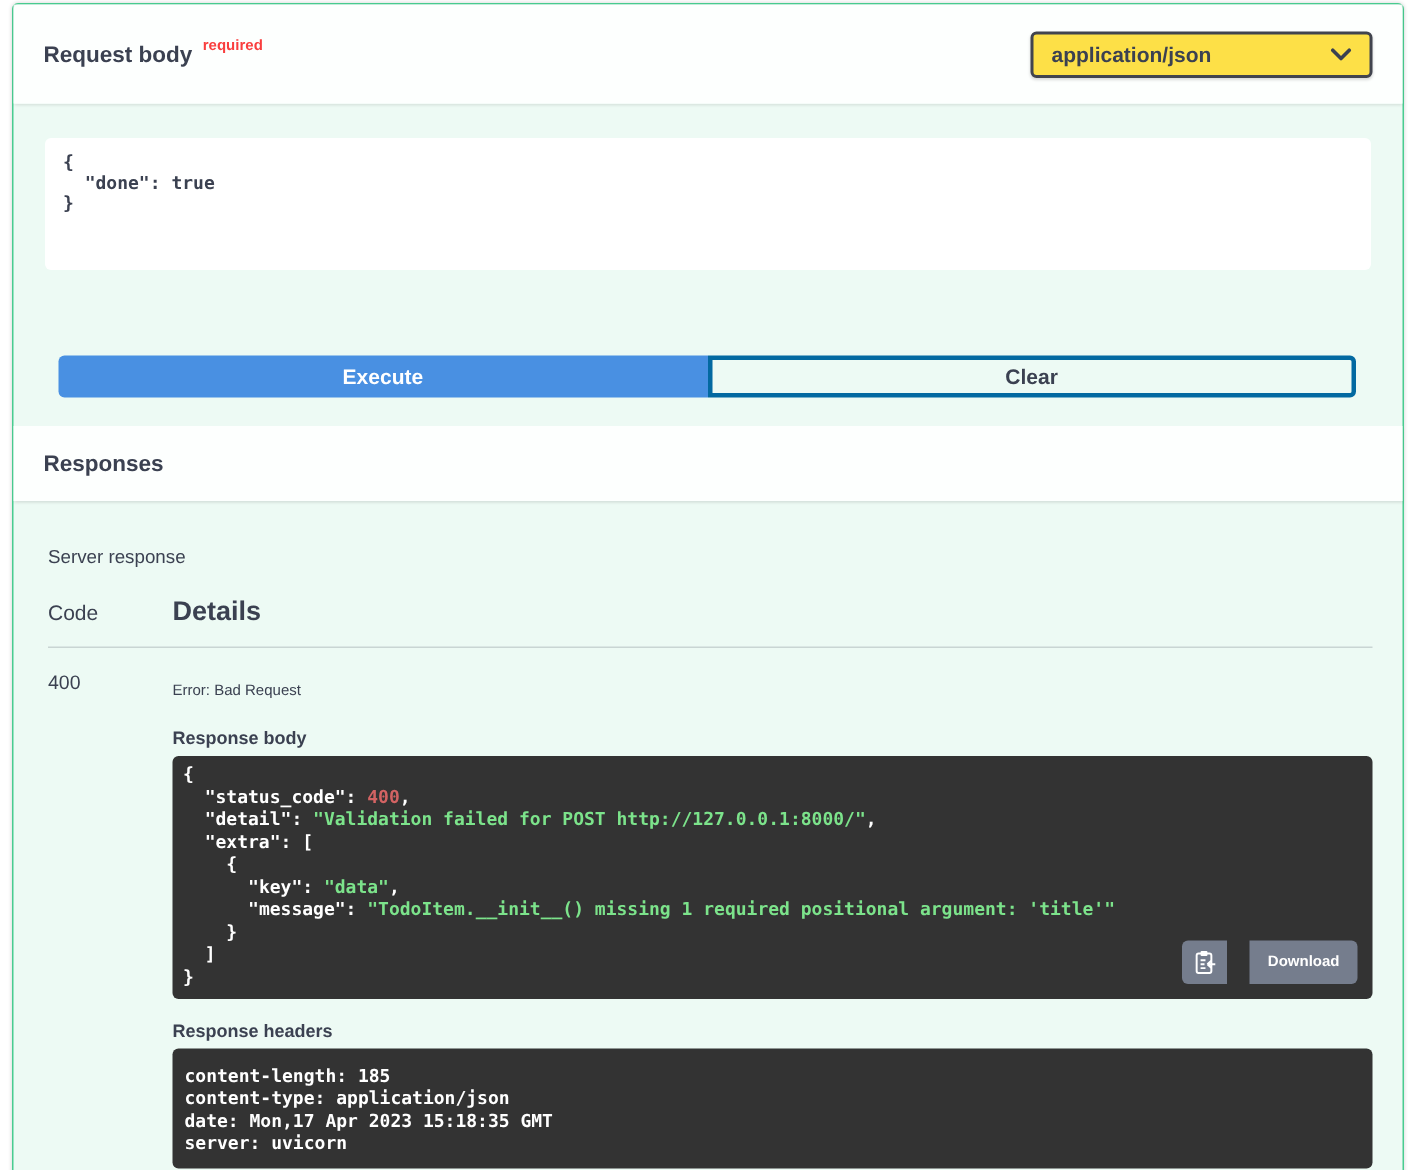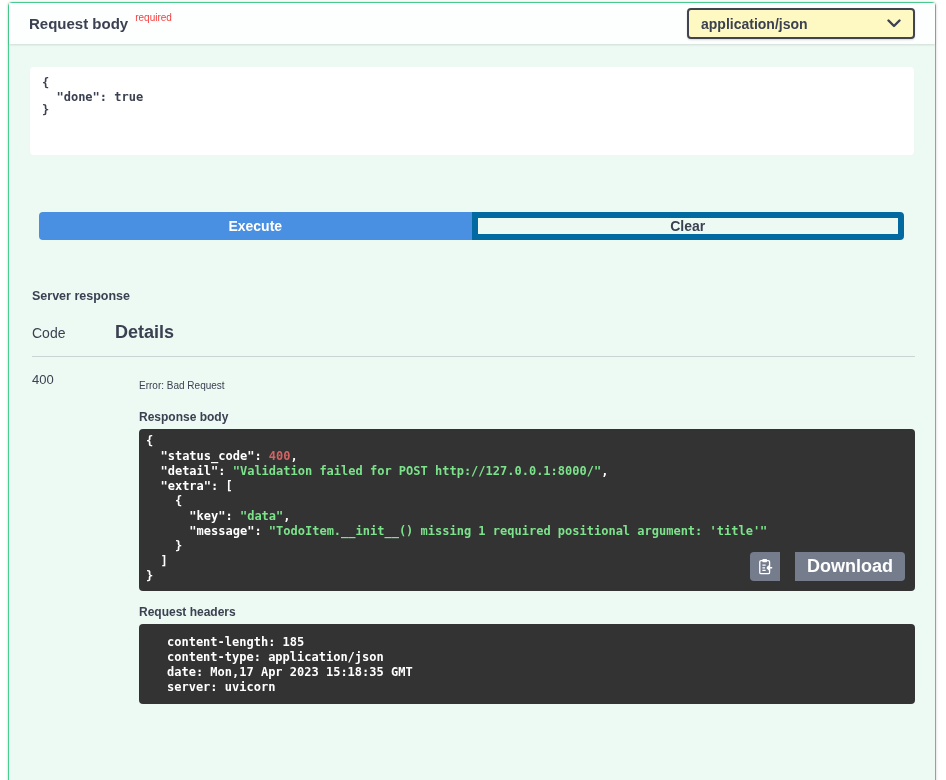--- a/index.html
+++ b/index.html
@@ -12,31 +12,31 @@
   }
   *{box-sizing:border-box;margin:0;padding:0;}
   html,body{width:946px;height:780px;overflow:hidden;background:#fff;
     font-family:"Liberation Sans",sans-serif;color:var(--ink);}
   .opblock{
     position:absolute;left:8px;top:2px;width:928px;height:920px;
     border:1px solid var(--accent);border-radius:4px;
     background:#edfaf4;box-shadow:0 0 3px rgba(0,0,0,.19);
   }
   .section-header{
-    height:41px;display:flex;align-items:center;padding:0 20px;
+    height:66px;display:flex;align-items:center;padding:0 20px;
     background:rgba(255,255,255,.85);box-shadow:0 1px 2px rgba(0,0,0,.12);
   }
   .section-header h4{font-size:15px;font-weight:bold;color:var(--ink);}
   .required{
-    color:var(--error-red);font-size:10px;font-weight:normal;
+    color:var(--error-red);font-size:10px;font-weight:bold;
     position:relative;top:-6px;margin-left:7px;
   }
   .content-type-select{
     margin-left:auto;width:228px;height:31px;
-    border:2px solid #41444e;border-radius:4px;background:#fef9c3;
+    border:2px solid #41444e;border-radius:4px;background:#fde047;
     display:flex;align-items:center;padding:0 12px;cursor:pointer;
     font-size:14px;font-weight:bold;color:var(--ink);
     box-shadow:0 1px 2px rgba(0,0,0,.15);
   }
   .content-type-select .chev{margin-left:auto;display:flex;}
   .request-section{padding:23px 21px 30px;}
   .body-editor{
     display:block;width:100%;height:88px;border:none;outline:none;resize:none;
     background:#fff;border-radius:4px;padding:10px 12px;
     font:600 12px/13.5px "DejaVu Sans Mono",monospace;color:var(--ink);
@@ -44,61 +44,61 @@
   .btn-row{display:flex;margin:57px 10px 0 9px;height:17px;}
   .btn-row button{
     width:50%;height:28px;font-family:"Liberation Sans",sans-serif;
     font-size:14px;font-weight:bold;cursor:pointer;
   }
   .execute-btn{
     background:var(--execute-blue);color:#fff;border:none;
     border-radius:4px 0 0 4px;
   }
   .clear-btn{
-    background:transparent;color:var(--ink);border:6px solid #0369a1;
+    background:transparent;color:var(--ink);border:3px solid #0369a1;
     border-radius:0 4px 4px 0;
   }
   .responses-section{padding:30px 20px 20px 23px;}
-  .server-response-label{font-size:12.5px;font-weight:bold;color:var(--ink);}
+  .server-response-label{font-size:12.5px;font-weight:normal;color:var(--ink);}
   .table-head{
     display:flex;align-items:baseline;margin-top:19px;padding-bottom:13px;
     border-bottom:1px solid rgba(59,65,81,.2);
   }
   .col-code{flex:0 0 83px;}
   .col-details{flex:1;min-width:0;}
   .table-head .col-code{font-size:14px;font-weight:normal;}
   .table-head .col-details{font-size:18px;font-weight:bold;}
-  .table-row{display:flex;padding-top:13px;gap:24px;}
+  .table-row{display:flex;padding-top:13px;}
   .code-value{font-size:13px;padding-top:2px;}
   .response-desc{font-size:10px;color:var(--ink);margin-top:10px;}
   .col-details h5{font-size:12px;font-weight:bold;color:var(--ink);margin-top:19px;}
   .col-details h5.headers-label{margin-top:14px;}
   .code-block{
     position:relative;margin-top:5px;background:#333;border-radius:4px;
     color:#fff;overflow:hidden;
   }
   .code-block pre{
     font:600 12px/15px "DejaVu Sans Mono",monospace;color:#fff;white-space:pre;
   }
   .body-block{height:162px;}
   .body-block pre{padding:5px 10px 7px 7px;}
   .headers-block{height:80px;}
-  .headers-block pre{padding:11px 10px 9px 28px;}
+  .headers-block pre{padding:11px 10px 9px 8px;}
   .tok-p,.tok-k{color:#fff;}
   .tok-n{color:var(--code-number);}
   .tok-s{color:var(--code-string);}
   .block-actions{position:absolute;right:10px;bottom:10px;display:flex;gap:2px;}
   .block-actions button{
     height:29px;border:none;background:#757d8d;color:#fff;cursor:pointer;
     display:flex;align-items:center;justify-content:center;
   }
   .copy-btn{width:30px;border-radius:4px 0 0 4px;}
   .download-btn{
     padding:0 12px;border-radius:0 4px 4px 0;
-    font-family:"Liberation Sans",sans-serif;font-size:18px;font-weight:bold;margin-left:13px;
+    font-family:"Liberation Sans",sans-serif;font-size:10px;font-weight:bold;margin-left:13px;
   }
 </style>
 </head>
 <body>
 
 <div class="opblock">
 
   <div class="section-header">
     <h4>Request body</h4>
     <span class="required">required</span>
@@ -115,20 +115,23 @@
   <div class="request-section">
     <textarea class="body-editor" spellcheck="false" style="">{
   "done": true
 }</textarea>
     <div class="btn-row">
       <button class="execute-btn">Execute</button>
       <button class="clear-btn">Clear</button>
     </div>
   </div>
 
+  <div class="section-header" style="height:50px;">
+    <h4>Responses</h4>
+  </div>
 
   <div class="responses-section">
     <div class="server-response-label">Server response</div>
 
     <div class="table-head">
       <div class="col-code">Code</div>
       <div class="col-details">Details</div>
     </div>
 
     <div class="table-row">
@@ -156,21 +159,21 @@
                   <rect x="8" y="1.5" width="7" height="5" rx="1" fill="#fff" stroke="none"></rect>
                   <path d="M8 11 h5 M8 15 h4 M8 19 h5"></path>
                   <path d="M23 15 h-8 M15 15 l4 -3.5 M15 15 l4 3.5" stroke-width="2.2"></path>
                 </svg>
               </span>
             </button>
             <button class="download-btn">Download</button>
           </div>
         </div>
 
-        <h5 class="headers-label">Request headers</h5>
+        <h5 class="headers-label">Response headers</h5>
         <div class="code-block headers-block">
           <pre id="response-headers-pre">content-length: 185
 content-type: application/json
 date: Mon,17 Apr 2023 15:18:35 GMT
 server: uvicorn</pre>
         </div>
       </div>
     </div>
   </div>
 

